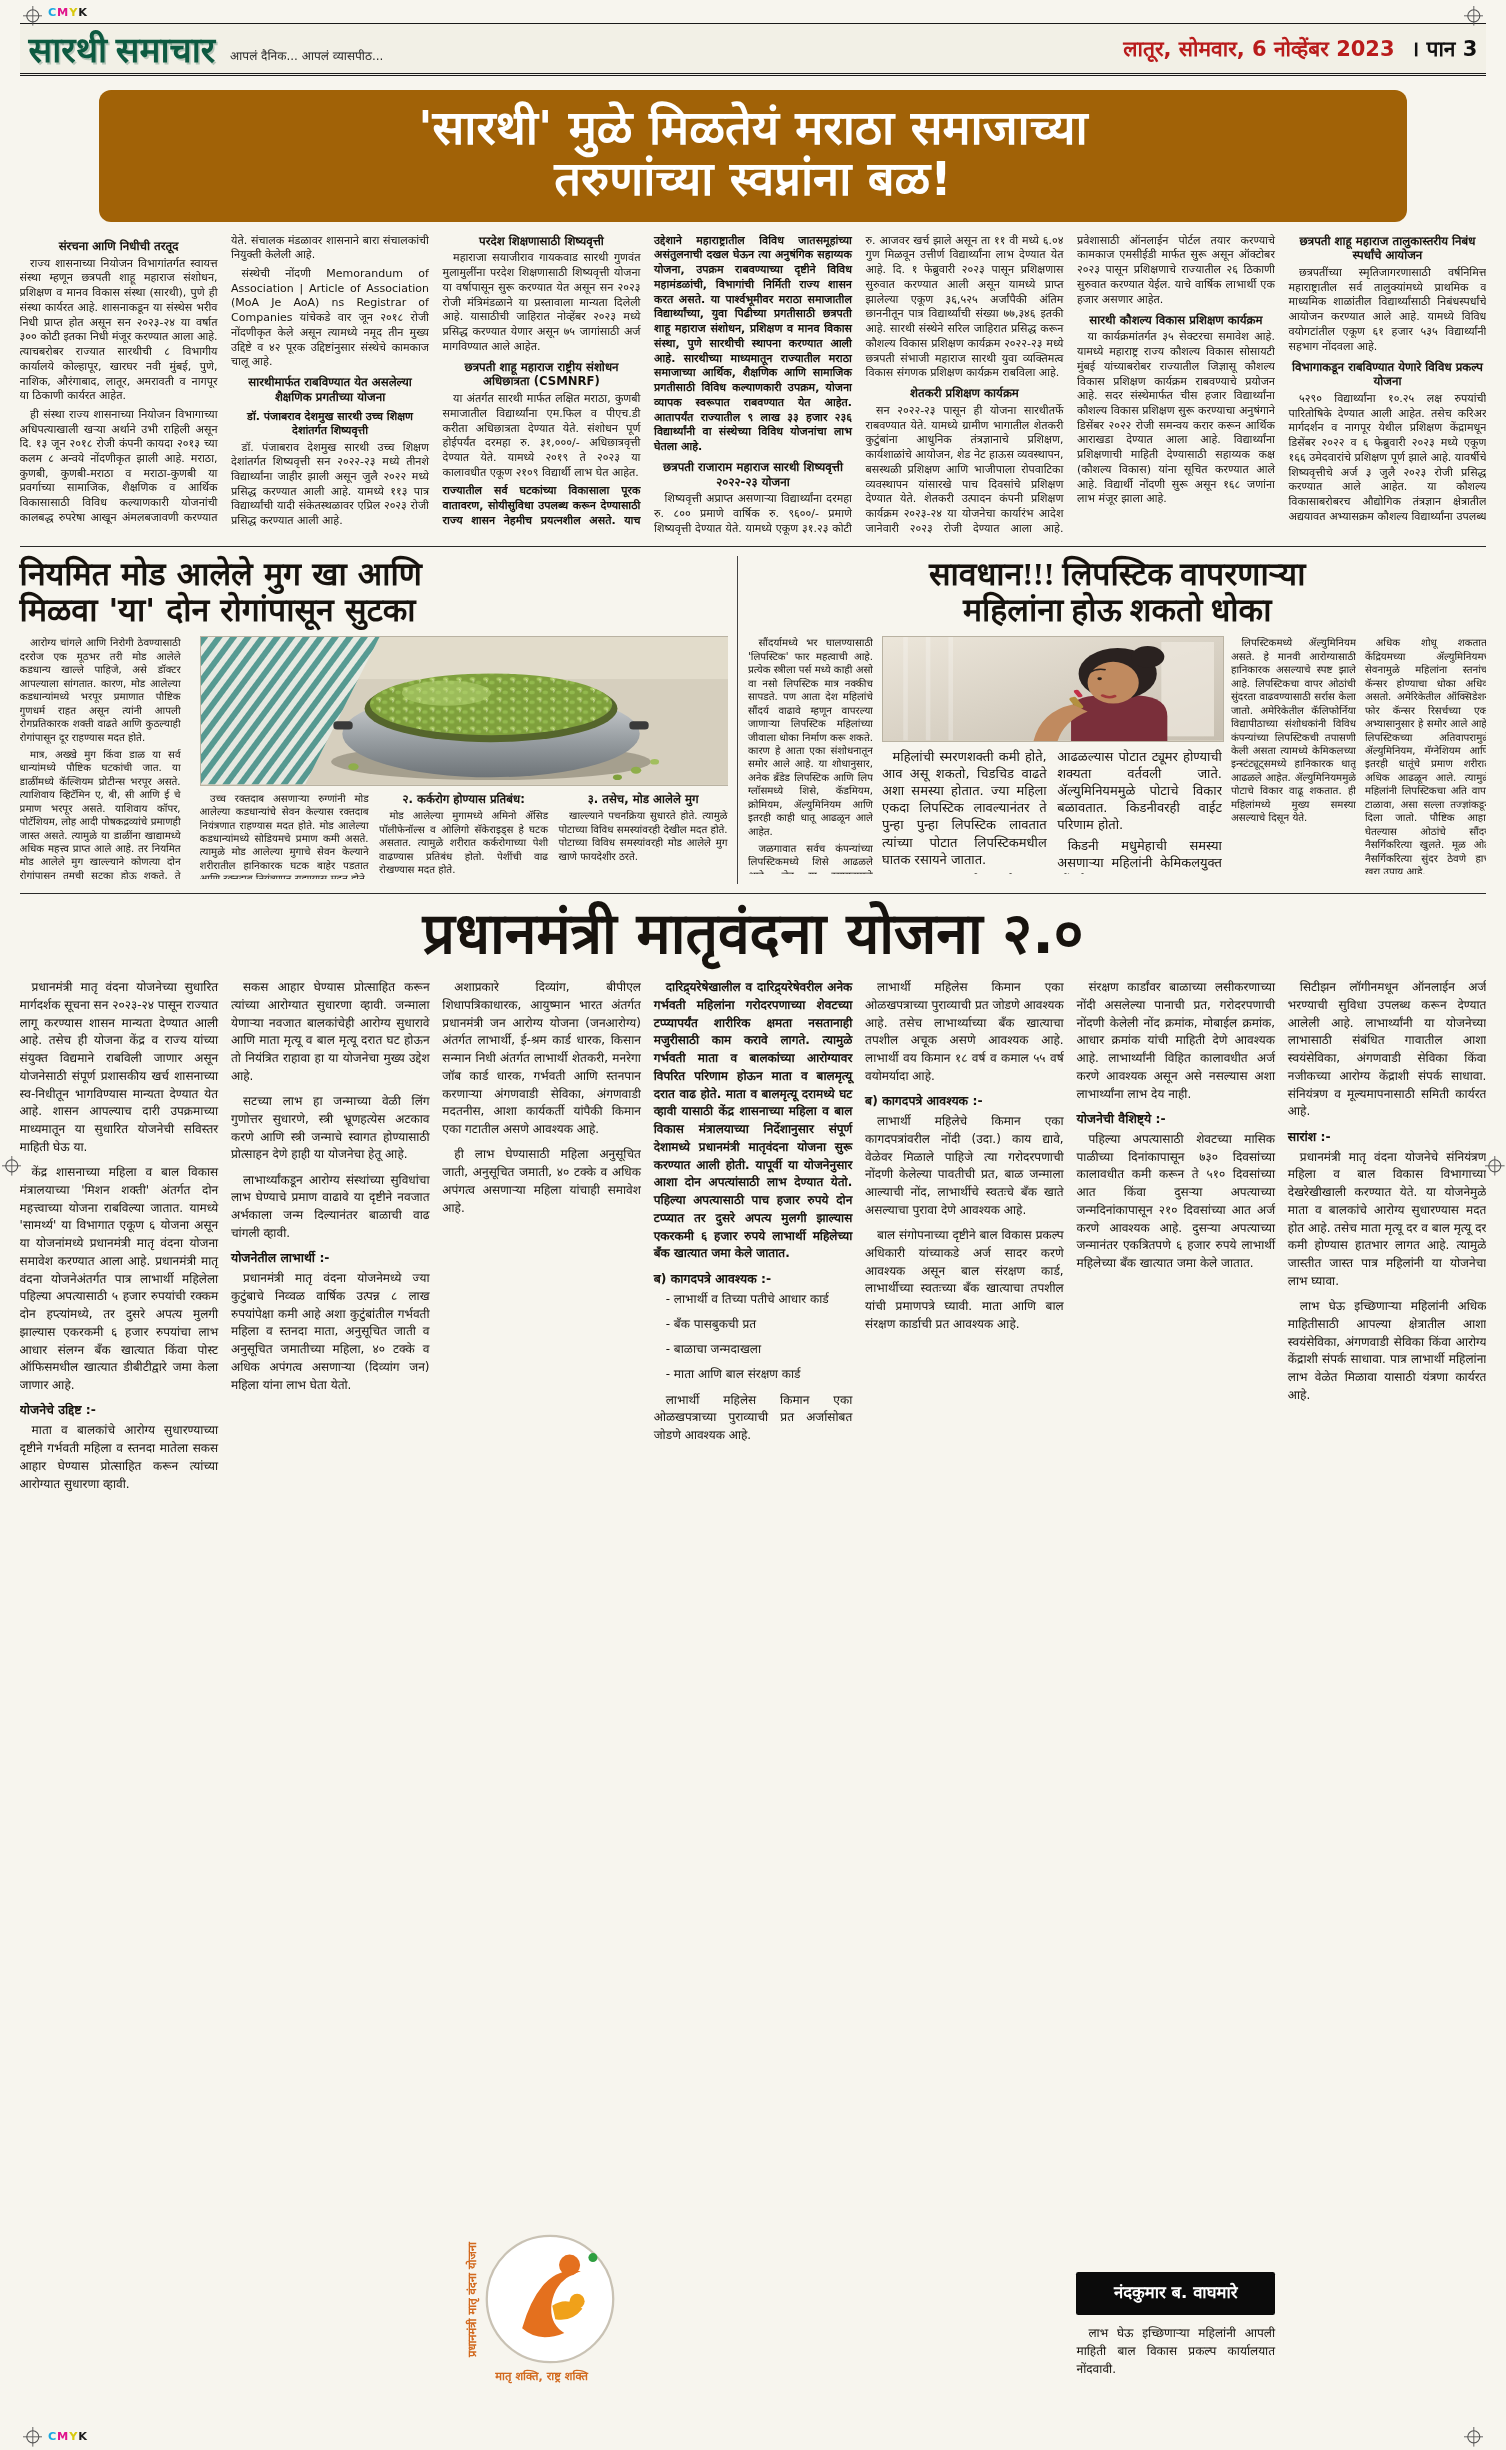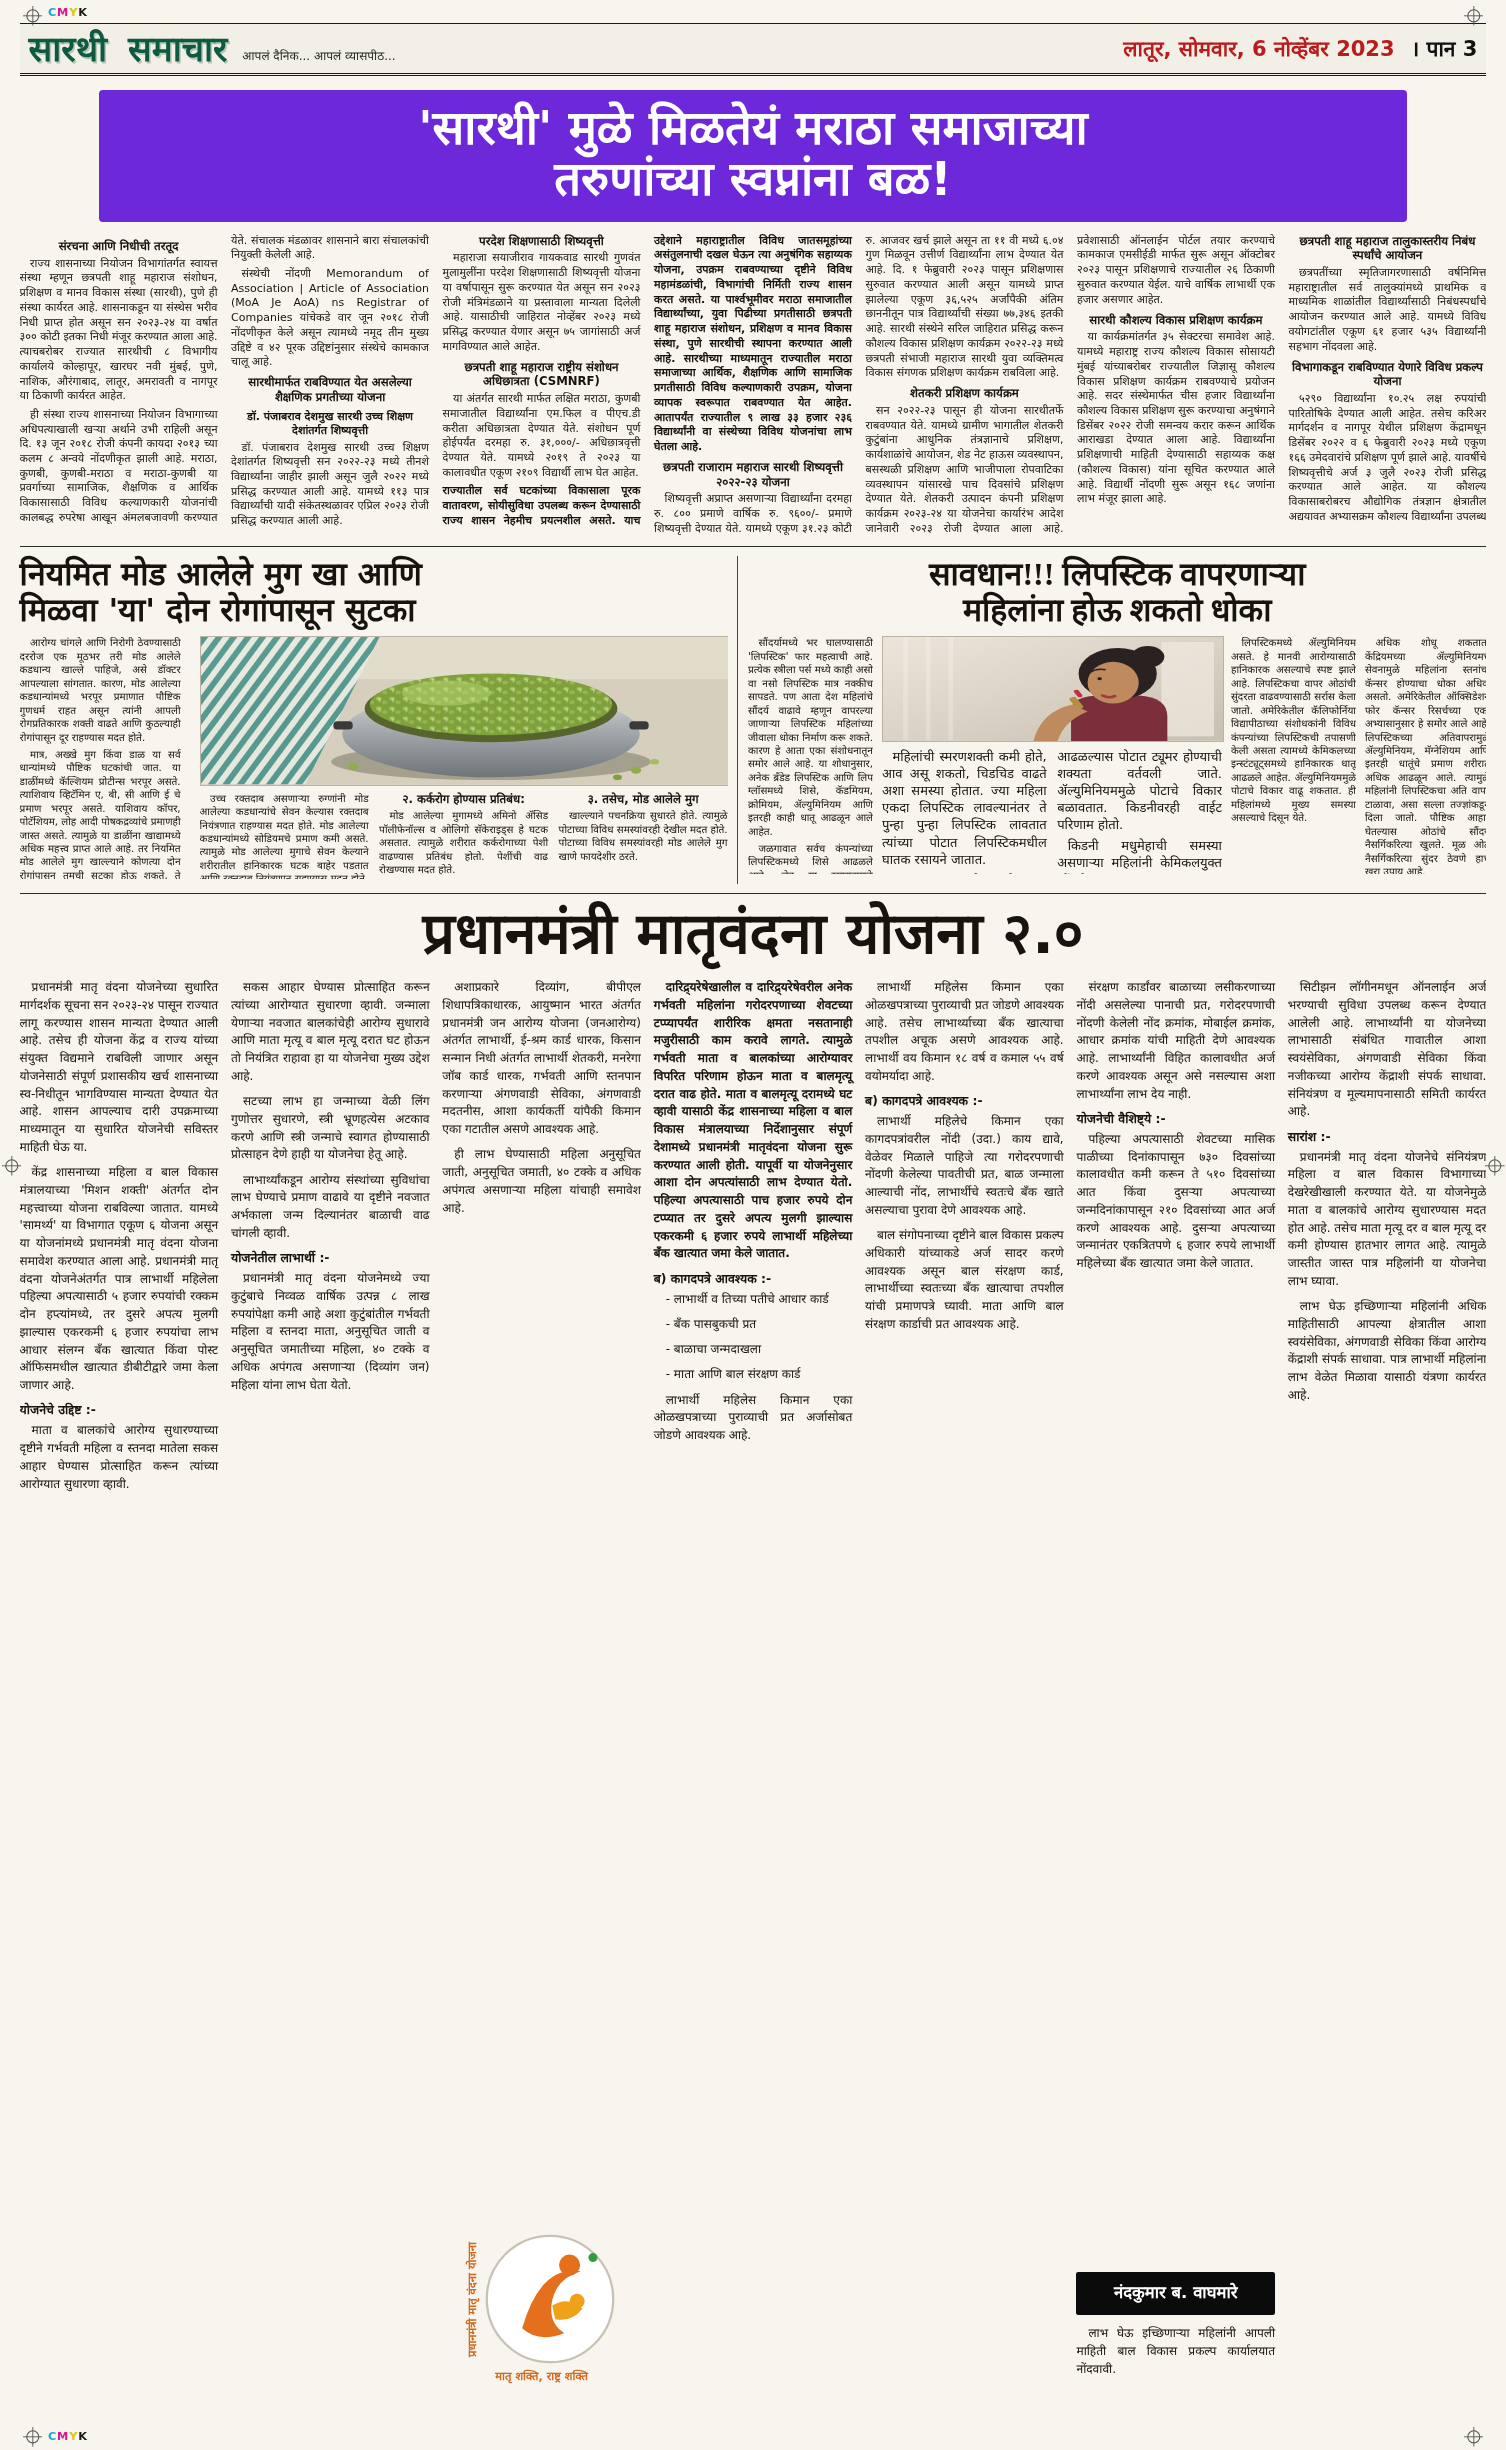--- a/index.html
+++ b/index.html
@@ -3,27 +3,27 @@
 <meta charset="utf-8">
 <style>
   html,body{margin:0;padding:0;background:#888;}
   .page{position:relative;width:1506px;height:2450px;background:#f7f5ee;font-family:"DejaVu Sans","Liberation Sans",sans-serif;color:#17130e;overflow:hidden;margin:0 auto;}
   
   .regmark{position:absolute;width:19.6px;height:19.6px;}
   .cmyk{position:absolute;font-size:11.3px;font-weight:700;letter-spacing:0.8px;}
   .cmyk .c0{color:#1aa7e0}.cmyk .c1{color:#e0148c}.cmyk .c2{color:#d8c90e}.cmyk .c3{color:#1a1a1a}
   
   .masthead{margin:22.6px 19.6px 0;border-top:1.5px solid #1a1a1a;border-bottom:3px double #1a1a1a;display:flex;align-items:center;padding:3.8px 9px;height:42px;background:#f2f0e6;}
-  .mast-title{font-size:35px;font-weight:800;color:#0d5a41;text-shadow:1.5px 1.5px 0 rgba(10,70,50,.25);font-family:Liberation Mono, monospace;white-space:nowrap;}
+  .mast-title{font-size:35px;font-weight:800;color:#0d5a41;text-shadow:1.5px 1.5px 0 rgba(10,70,50,.25);font-family:Liberation Serif, serif;white-space:nowrap;}
   .mast-tag{margin-left:15px;margin-top:15px;font-size:12px;color:#2a2a2a;white-space:nowrap;}
   .mast-right{margin-left:auto;display:flex;align-items:center;gap:16.6px;}
   .mast-date{font-size:21px;font-weight:800;color:#b91c1c;white-space:nowrap;}
   .mast-page{font-size:21px;font-weight:800;color:#111;white-space:nowrap;}
   
-  .lead-hl{margin:13.6px 99px 0;background:#6d28d9;border-radius:4px;color:#fff;text-align:center;padding:12px 7.5px 16.6px;}
+  .lead-hl{margin:13.6px 99px 0;background:#a16207;border-radius:12px;color:#fff;text-align:center;padding:12px 7.5px 16.6px;}
   .lead-hl div{font-size:47px;font-weight:800;line-height:1.1;}
   .lead-body{margin:12px 19.6px 0;height:303px;overflow:hidden;column-count:7;column-gap:13.6px;font-size:11px;line-height:1.34;text-align:justify;}
   .para{margin:0 0 3.8px;text-indent:10.5px;}
   .para.dash{text-indent:0;margin:0 0 1.5px;}
   .lead-bold{font-weight:700;text-indent:0;}
   .subhead{font-weight:800;text-align:center;font-size:11.7px;margin:5.3px 0 3px;line-height:1.25;}
   .subhead.sub2{font-size:11px;}
   .rule{border-top:1.1px solid #2a2a2a;margin:9px 19.6px;}
   
   .midband{display:flex;margin:0 19.6px;height:328px;}

